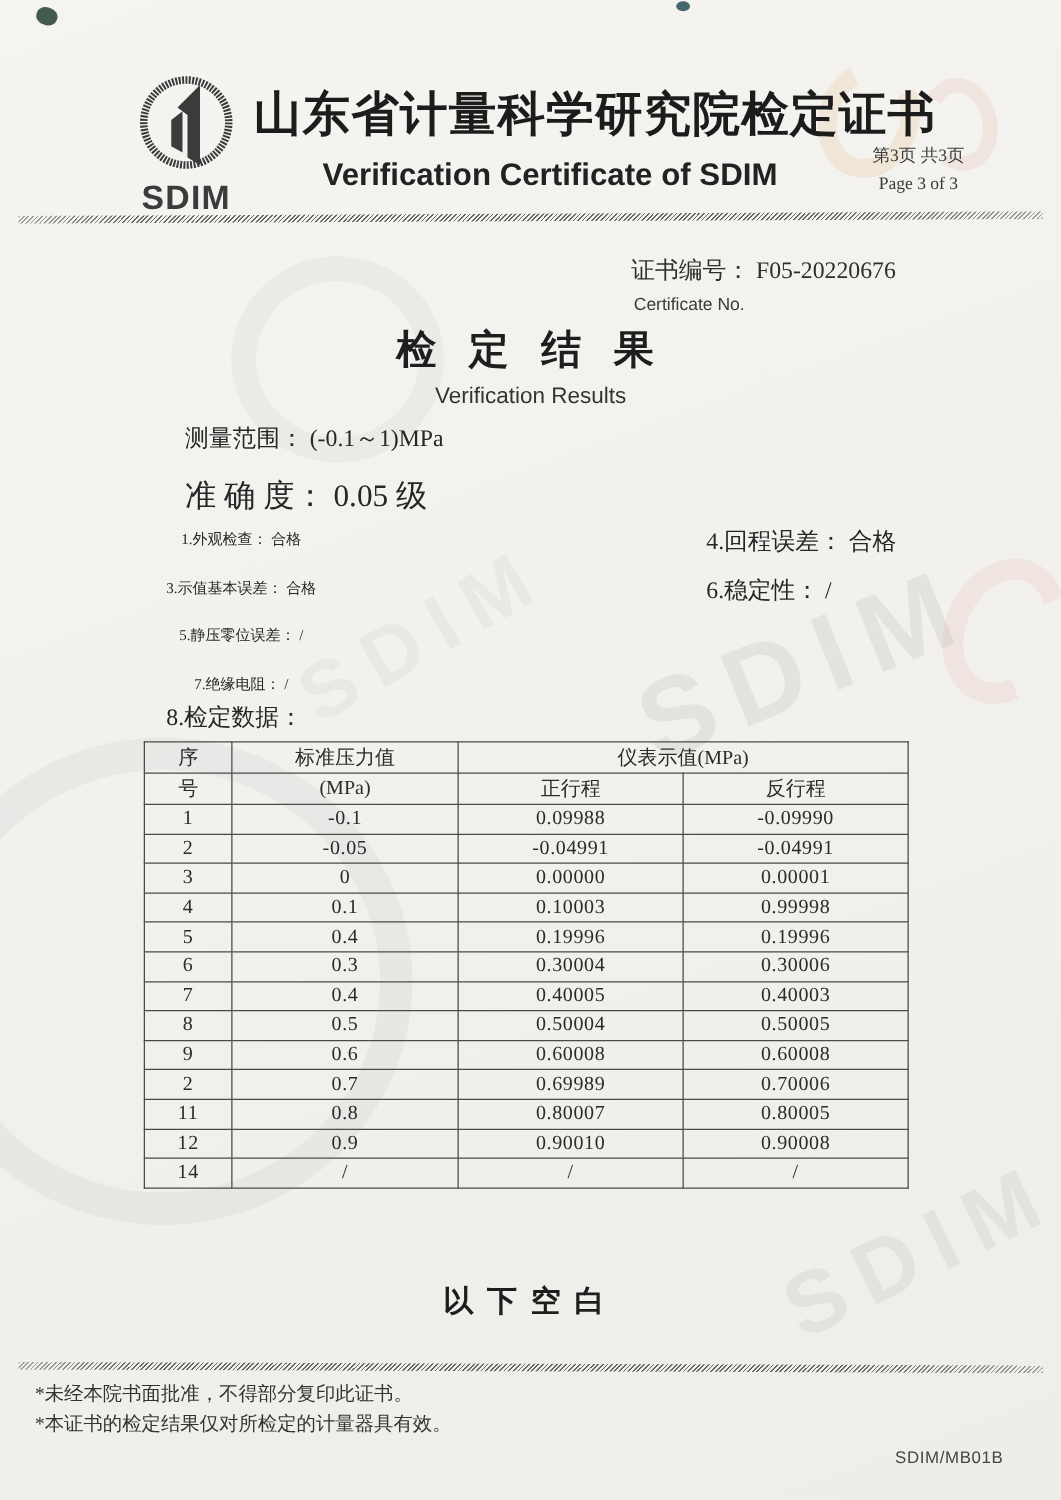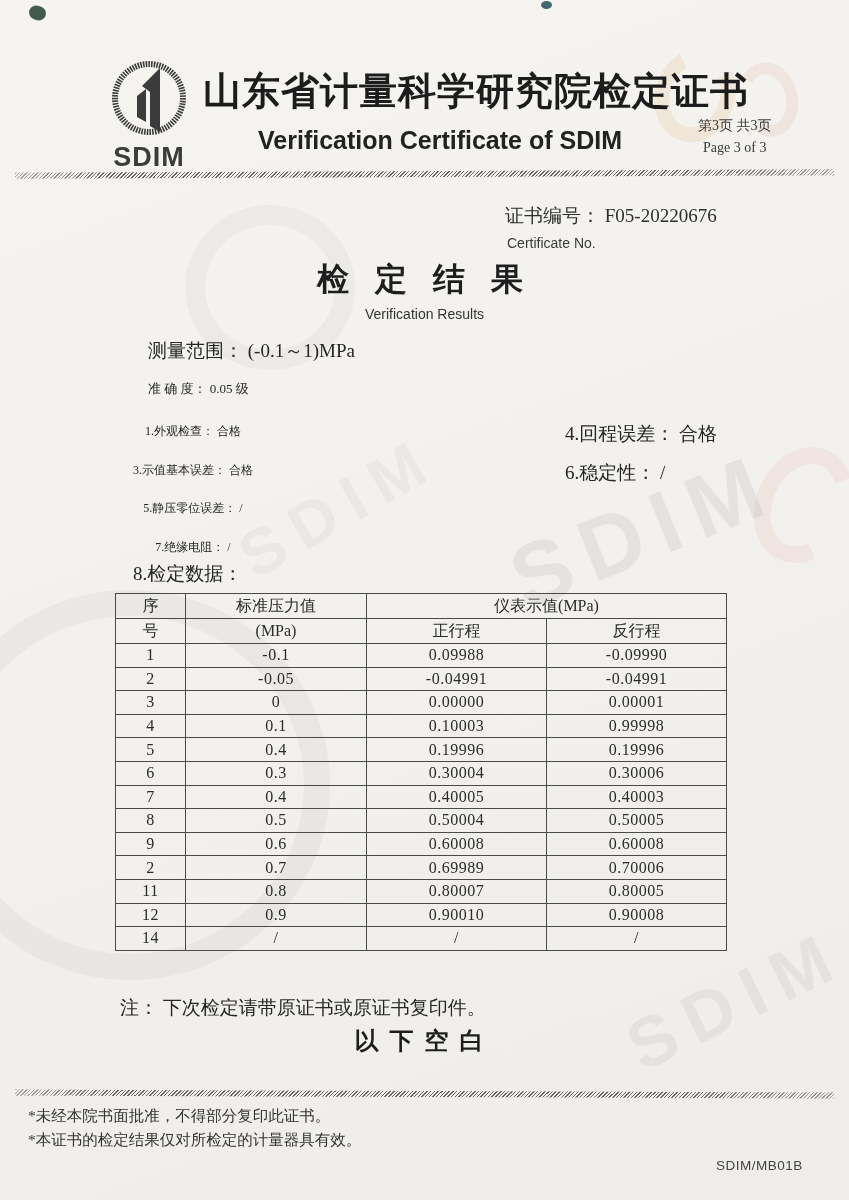--- a/index.html
+++ b/index.html
@@ -36,23 +36,23 @@
   .sep { left:15px; width:819px; height:6px; opacity:.85;
     background-image:
       linear-gradient(90deg, rgba(240,239,236,.45) 0%, rgba(240,239,236,0) 12%, rgba(240,239,236,0) 80%, rgba(240,239,236,.4) 100%),
       repeating-linear-gradient(135deg, rgba(62,60,58,.9) 0px, rgba(62,60,58,.9) 1px, rgba(240,239,236,0) 1px, rgba(240,239,236,0) 2.6px);
   }
   .sep-1 { top:171px; transform:rotate(-0.25deg); }
   .sep-2 { top:1091px; transform:rotate(0.2deg); }
   .cert-line { left:505px; top:203px; font-size:19px; color:#2e2e2e; }
   .cert-en { left:507px; top:235px; font-family:"Liberation Sans",sans-serif; font-size:14px; color:#3a3a3a; }
   .results-title { left:0; top:258px; width:100%; text-align:center; font-size:32px; font-weight:bold; letter-spacing:9px; color:#1e1e1e; }
-  .results-sub { left:0; top:306px; width:100%; text-align:center; font-family:"Liberation Sans",sans-serif; font-size:14px; color:#333; }
+  .results-sub { left:0; top:306px; width:100%; text-align:center; font-family:"Liberation Sans",sans-serif; font-size:18px; color:#333; }
   .range-line { left:148px; top:338px; font-size:19px; }
-  .accuracy-line { left:148px; top:380px; font-size:13px; }
+  .accuracy-line { left:148px; top:380px; font-size:25px; }
   .checks-left { left:133px; top:412px; font-size:12px;text-align:center; }
   .checks-right { left:565px; top:415px; font-size:19px; }
   .check-item { display:block; height:38.5px; line-height:38.5px; white-space:nowrap; }
   .data-label { left:133px; top:561px; font-size:19px; }
   
   .vtable { position:absolute; left:115px; top:593px; width:611px; border-collapse:collapse; table-layout:fixed; color:#2b2b2b; }
   .vtable col.c1 { width:70px; } .vtable col.c2 { width:181px; }
   .vtable col.c3 { width:180px; } .vtable col.c4 { width:180px; }
   .vtable th, .vtable td { border:1px solid #4a4a48; text-align:center; padding:0; font-weight:normal; }
   .vtable thead th { height:25px; font-size:16px; }
@@ -227,21 +227,20 @@
           </tr>
           <tr>
             <td>14</td>
             <td>/</td>
             <td>/</td>
             <td>/</td>
           </tr>
         </tbody>
     </table>
 
-    <div class="abs note-line">注： 下次检定请带原证书或原证书复印件。</div>
     <div class="abs blank-below">以下空白</div>
 
     <div class="abs sep sep-2"></div>
     <div class="abs footer-lines">
       <div>*未经本院书面批准，不得部分复印此证书。</div>
       <div>*本证书的检定结果仅对所检定的计量器具有效。</div>
     </div>
     <div class="abs form-code">SDIM/MB01B</div>
 
   </div>

